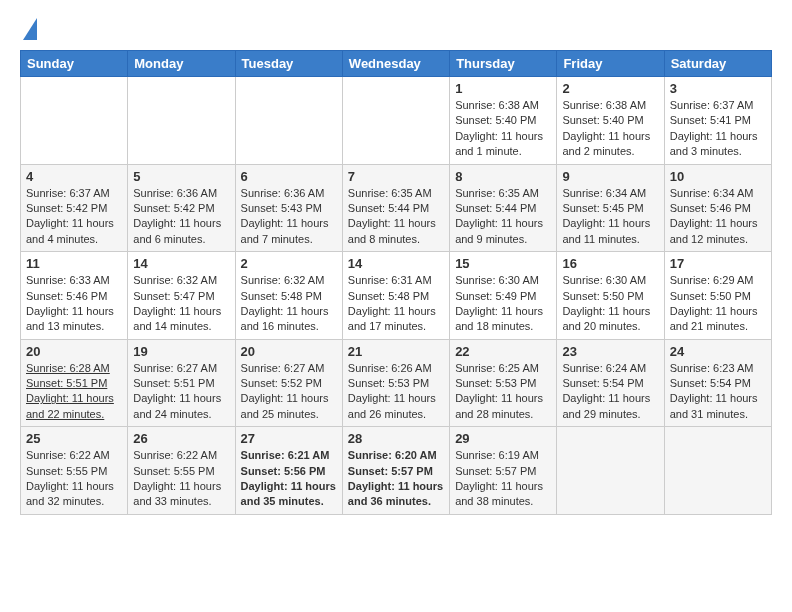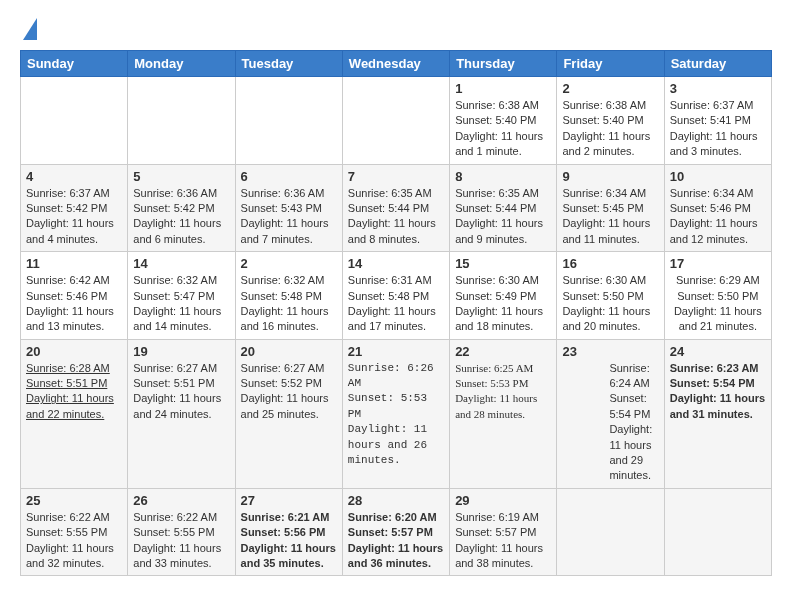--- a/index.html
+++ b/index.html
@@ -201,21 +201,21 @@
           <td>
             <div class="cell-date">10</div>
             <div class="cell-info" style="white-space: pre-line;">Sunrise: 6:34 AM
 Sunset: 5:46 PM
 Daylight: 11 hours and 12 minutes.</div>
           </td>
         </tr>
         <tr>
           <td>
             <div class="cell-date">11</div>
-            <div class="cell-info" style="white-space: pre-line;">Sunrise: 6:42 AM
+            <div class="cell-info" style="white-space: pre-line;">Sunrise: 6:33 AM
 Sunset: 5:46 PM
 Daylight: 11 hours and 13 minutes.</div>
           </td>
           <td>
             <div class="cell-date">14</div>
             <div class="cell-info" style="white-space: pre-line;">Sunrise: 6:32 AM
 Sunset: 5:47 PM
 Daylight: 11 hours and 14 minutes.</div>
           </td>
           <td>
@@ -237,21 +237,21 @@
 Daylight: 11 hours and 18 minutes.</div>
           </td>
           <td>
             <div class="cell-date">16</div>
             <div class="cell-info" style="white-space: pre-line;">Sunrise: 6:30 AM
 Sunset: 5:50 PM
 Daylight: 11 hours and 20 minutes.</div>
           </td>
           <td>
             <div class="cell-date">17</div>
-            <div class="cell-info" style="white-space: pre-line; text-align: center;">Sunrise: 6:29 AM
+            <div class="cell-info" style="white-space: pre-line;">Sunrise: 6:29 AM
 Sunset: 5:50 PM
 Daylight: 11 hours and 21 minutes.</div>
           </td>
         </tr>
         <tr>
           <td>
             <div class="cell-date">20</div>
             <div class="cell-info" style="white-space: pre-line; text-decoration: underline;">Sunrise: 6:28 AM
 Sunset: 5:51 PM
 Daylight: 11 hours and 22 minutes.</div>
@@ -263,39 +263,39 @@
 Daylight: 11 hours and 24 minutes.</div>
           </td>
           <td>
             <div class="cell-date">20</div>
             <div class="cell-info" style="white-space: pre-line;">Sunrise: 6:27 AM
 Sunset: 5:52 PM
 Daylight: 11 hours and 25 minutes.</div>
           </td>
           <td>
             <div class="cell-date">21</div>
-            <div class="cell-info" style="white-space: pre-line; font-family: Liberation Mono, monospace;">Sunrise: 6:26 AM
+            <div class="cell-info" style="white-space: pre-line;">Sunrise: 6:26 AM
 Sunset: 5:53 PM
 Daylight: 11 hours and 26 minutes.</div>
           </td>
           <td>
             <div class="cell-date">22</div>
-            <div class="cell-info" style="white-space: pre-line; font-family: Liberation Serif, serif;">Sunrise: 6:25 AM
+            <div class="cell-info" style="white-space: pre-line;">Sunrise: 6:25 AM
 Sunset: 5:53 PM
 Daylight: 11 hours and 28 minutes.</div>
           </td>
           <td>
             <div class="cell-date">23</div>
-            <div class="cell-info" style="white-space: pre-line; margin-left: 47px;">Sunrise: 6:24 AM
+            <div class="cell-info" style="white-space: pre-line;">Sunrise: 6:24 AM
 Sunset: 5:54 PM
 Daylight: 11 hours and 29 minutes.</div>
           </td>
           <td>
             <div class="cell-date">24</div>
-            <div class="cell-info" style="white-space: pre-line; font-weight: bold;">Sunrise: 6:23 AM
+            <div class="cell-info" style="white-space: pre-line;">Sunrise: 6:23 AM
 Sunset: 5:54 PM
 Daylight: 11 hours and 31 minutes.</div>
           </td>
         </tr>
         <tr>
           <td>
             <div class="cell-date">25</div>
             <div class="cell-info" style="white-space: pre-line;">Sunrise: 6:22 AM
 Sunset: 5:55 PM
 Daylight: 11 hours and 32 minutes.</div>

